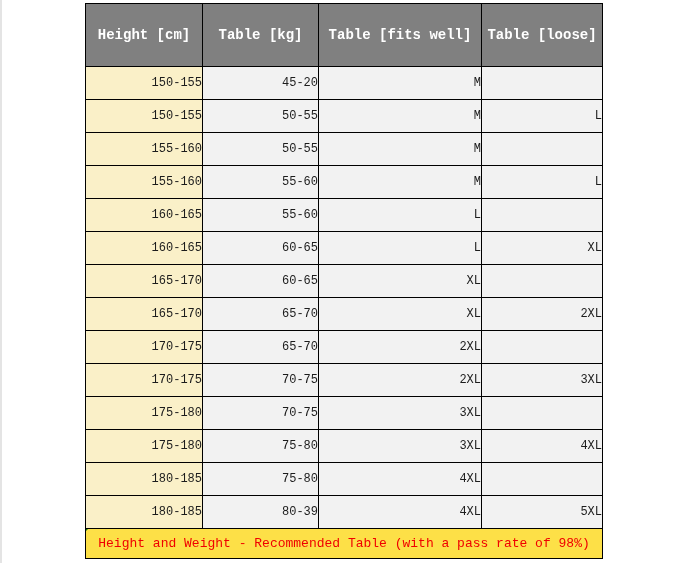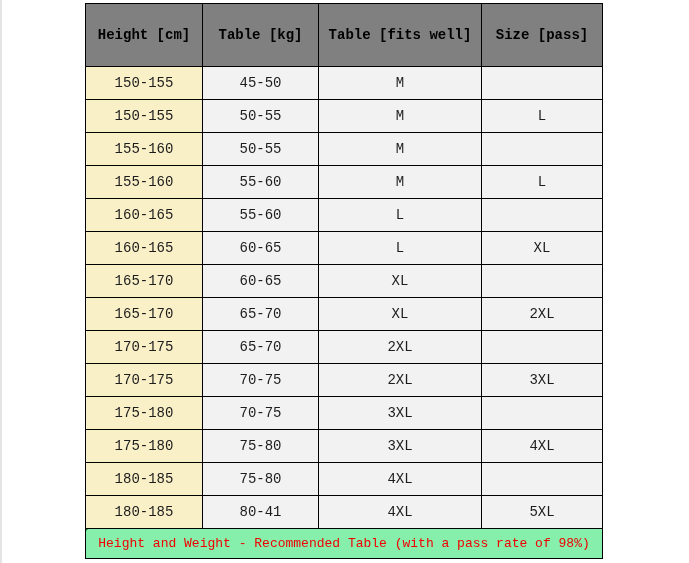--- a/index.html
+++ b/index.html
@@ -32,36 +32,37 @@
   .size-table td {
     border: 1px solid var(--border, #000);
     text-align: center;
     vertical-align: middle;
     padding: 0;
     overflow: hidden;
     white-space: nowrap;
   }
   .size-table thead th {
     background: var(--header-bg, #808080);
-    color: #000000;
+    color: #ffffff;
     font-weight: bold;
     font-size: 14px;
     height: 62px;
   }
   .size-table tbody td {
     background: var(--cell-bg, #f2f2f2);
     color: #1c1c1c;
-    font-size: 14px;
+    font-size: 12px;
     height: 32px;
+    text-align: right;
   }
   .size-table tbody td:first-child {
     background: var(--height-col-bg, #faf0c8);
   }
   .size-table tfoot td {
-    background: #86efac;
+    background: #fde047;
     color: var(--caption-color, #f00000);
     font-size: 13px;
     height: 29px;
     position: relative;
   }
   .comment-marker {
     position: absolute;
     left: -3px;
     top: -2px;
     width: 0;
@@ -80,27 +81,27 @@
     <col style="width:117px">
     <col style="width:116px">
     <col style="width:163px">
     <col style="width:121px">
   </colgroup>
   <thead>
     <tr>
       <th>Height [cm]</th>
       <th>Table [kg]</th>
       <th>Table [fits well]</th>
-      <th>Size [pass]</th>
+      <th>Table [loose]</th>
     </tr>
   </thead>
   <tbody>
       <tr>
         <td>150-155</td>
-        <td>45-50</td>
+        <td>45-20</td>
         <td>M</td>
         <td></td>
       </tr>
       <tr>
         <td>150-155</td>
         <td>50-55</td>
         <td>M</td>
         <td>L</td>
       </tr>
       <tr>
@@ -164,21 +165,21 @@
         <td>4XL</td>
       </tr>
       <tr>
         <td>180-185</td>
         <td>75-80</td>
         <td>4XL</td>
         <td></td>
       </tr>
       <tr>
         <td>180-185</td>
-        <td>80-41</td>
+        <td>80-39</td>
         <td>4XL</td>
         <td>5XL</td>
       </tr>
     </tbody>
   <tfoot>
     <tr>
       <td colspan="4">
         <span class="comment-marker"></span>
         <span>Height and Weight - Recommended Table (with a pass rate of 98%)</span>
       </td>

